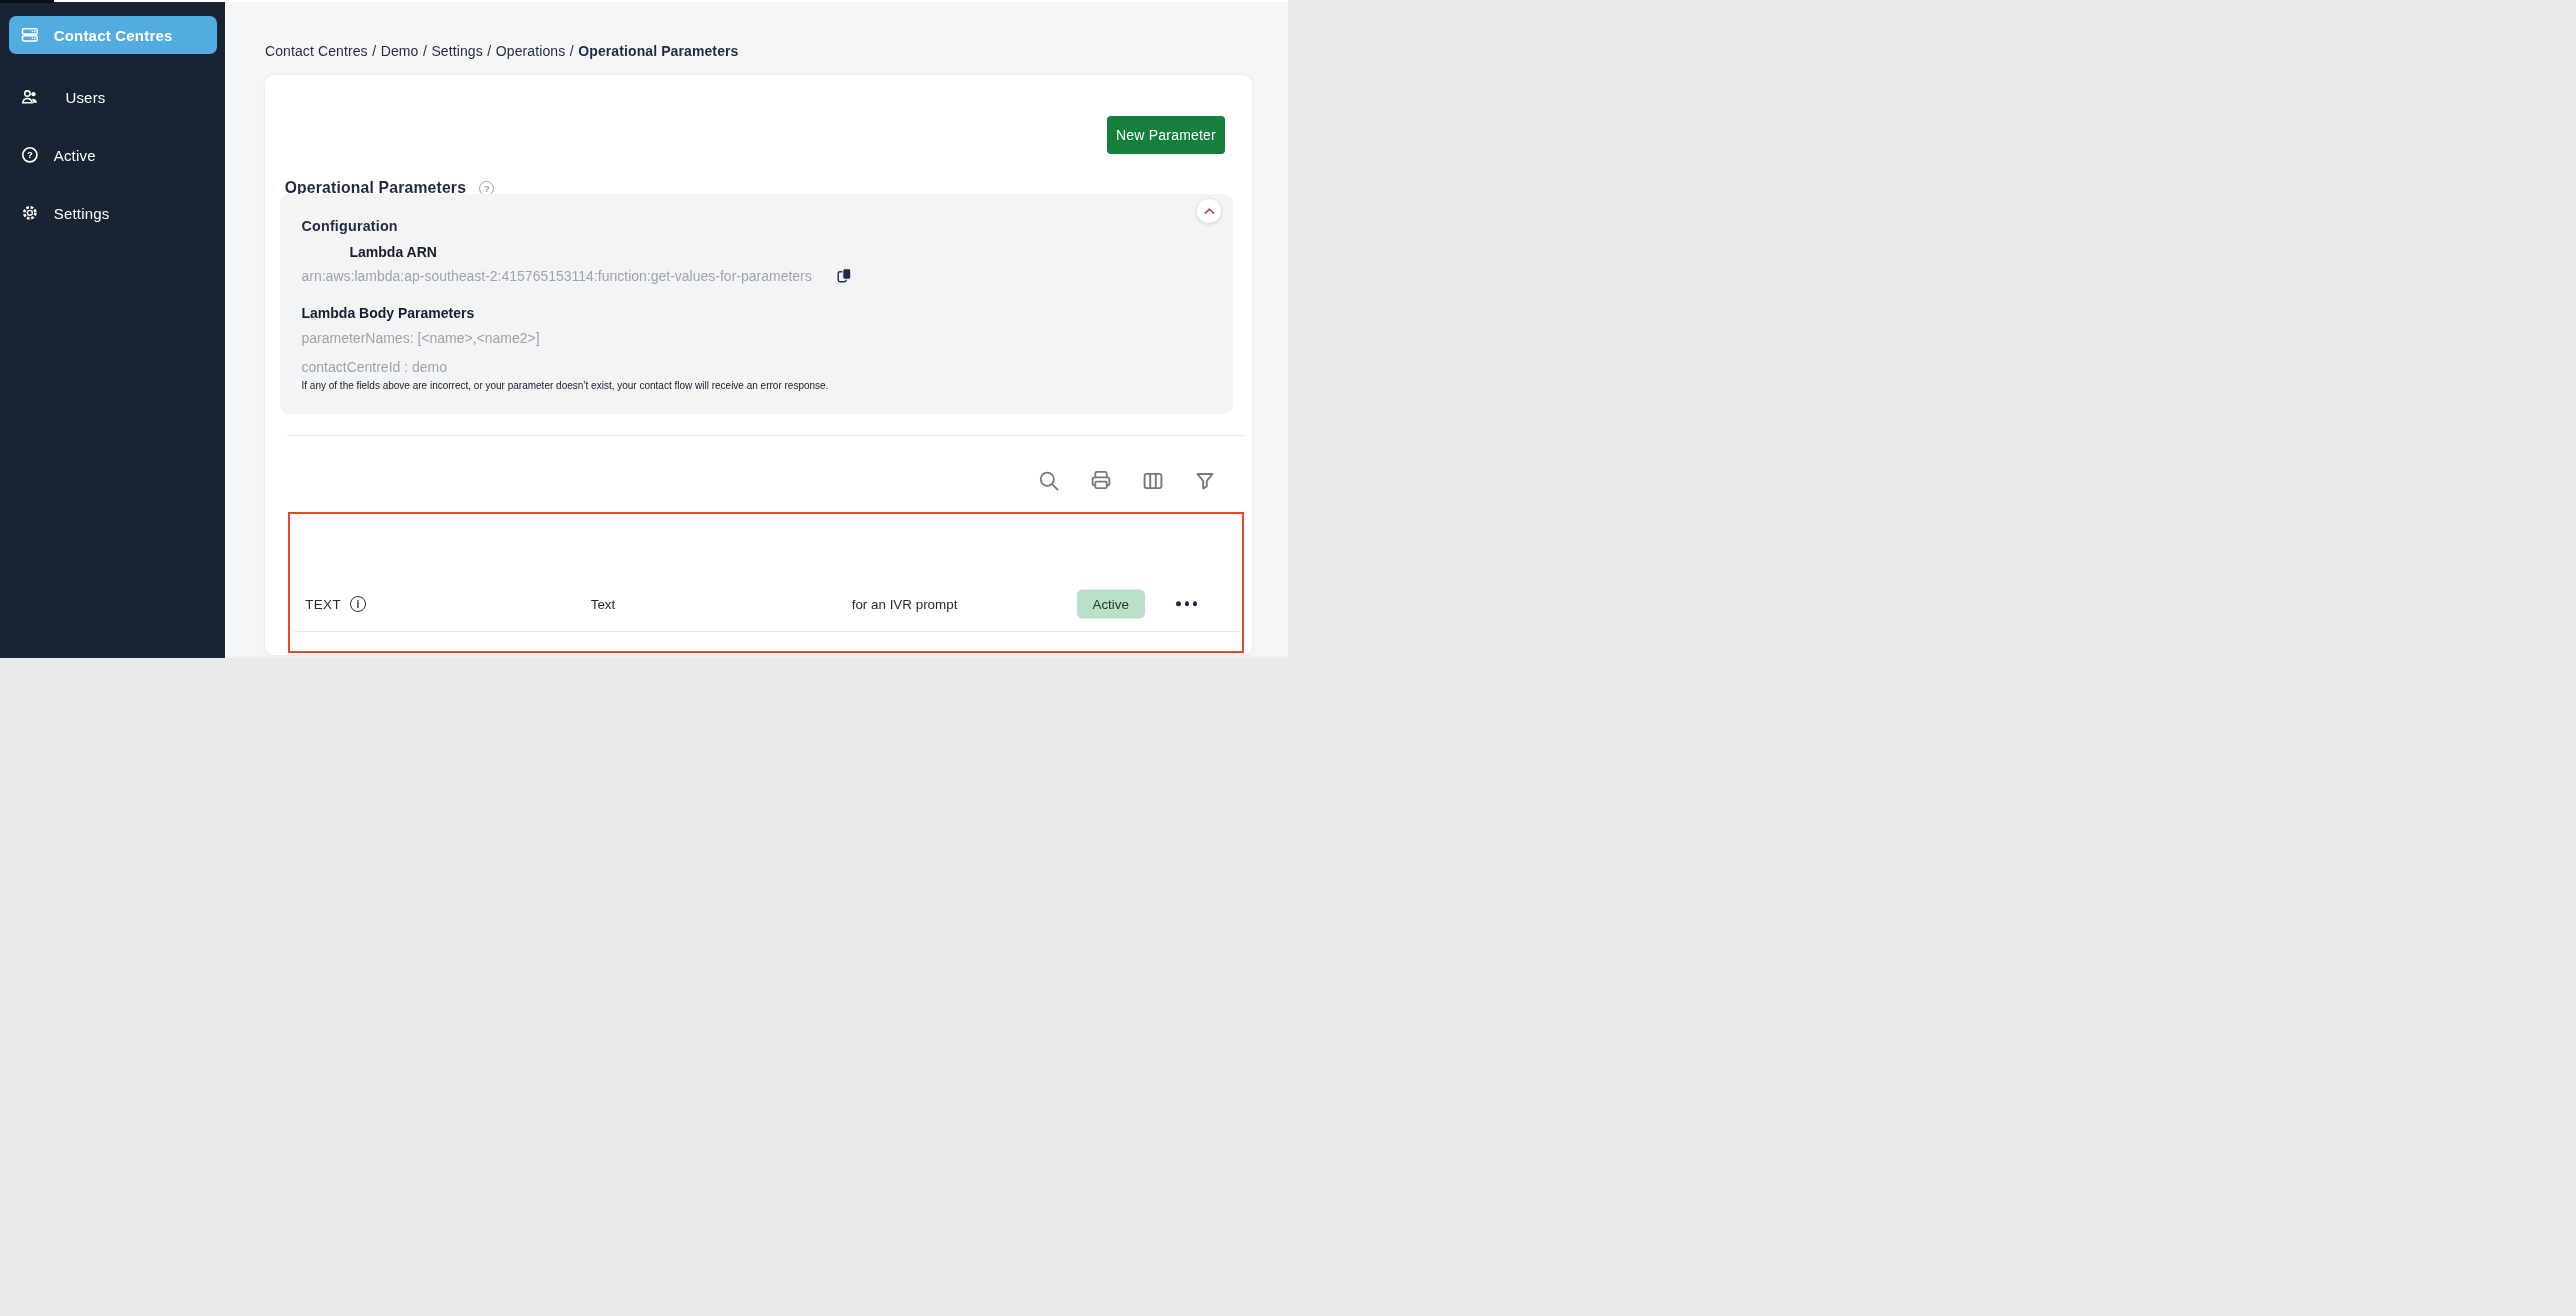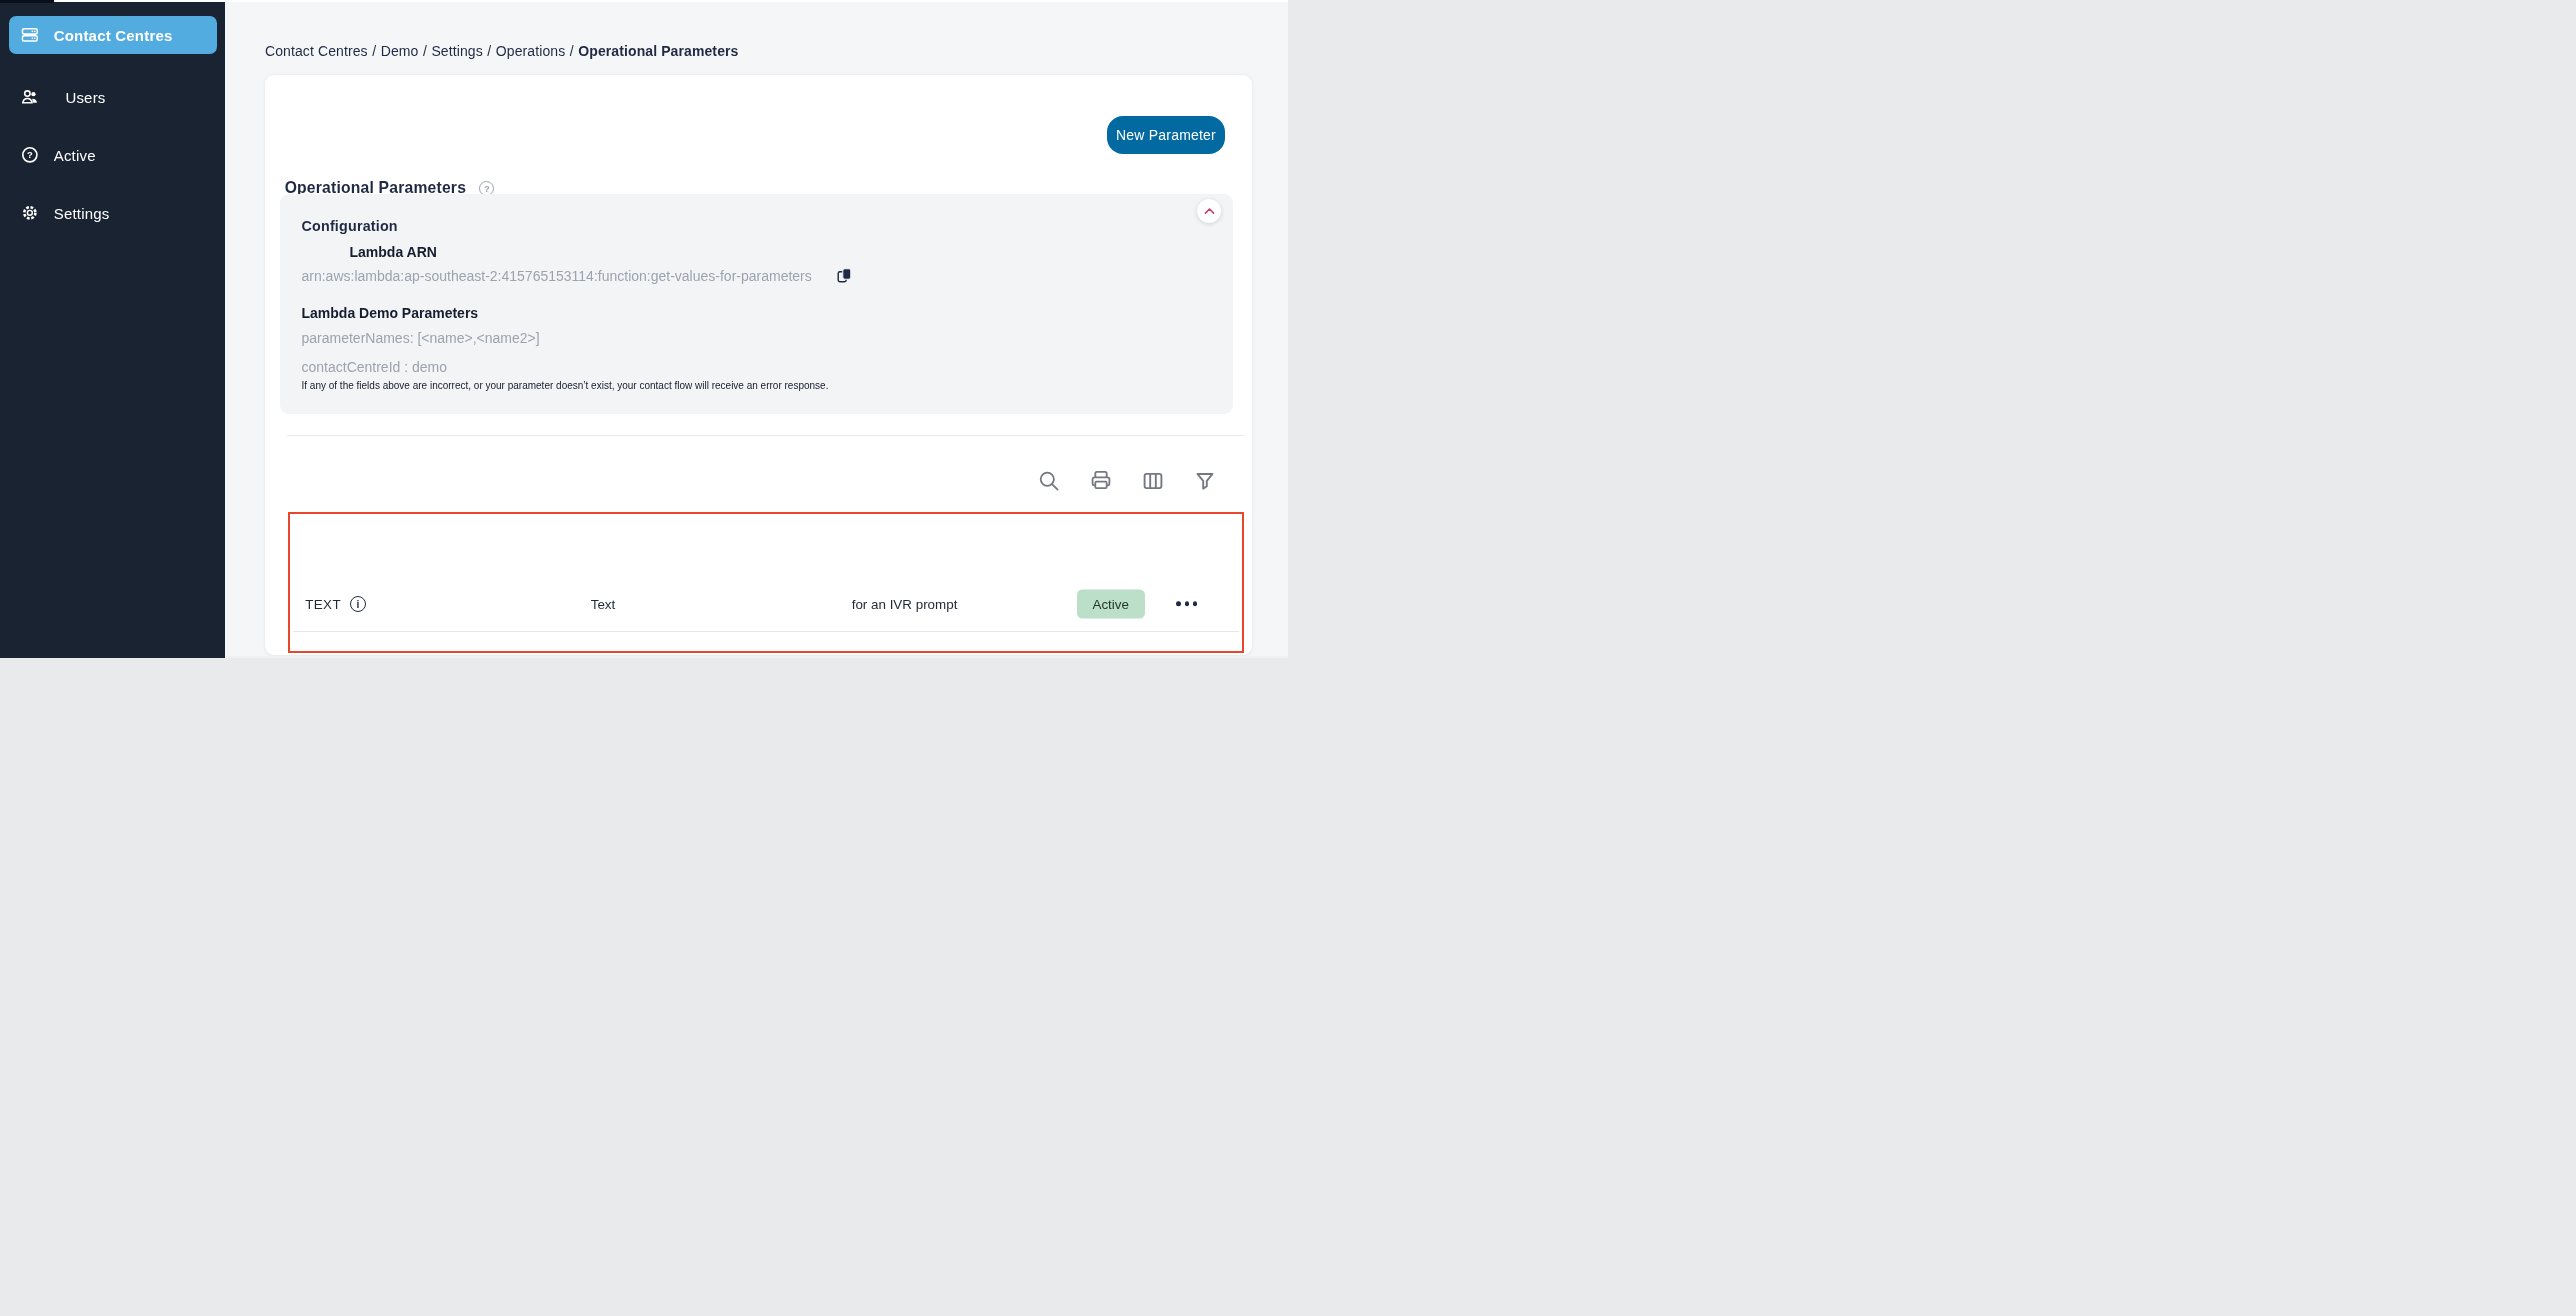--- a/index.html
+++ b/index.html
@@ -27,22 +27,22 @@
           box-shadow:0 0.9px 3.6px rgba(20,30,60,.08); }
 
   .card-title-row { position:absolute; left:19.7px; top:104px; display:flex; align-items:center; gap:13.4px; }
   .card-title { font-size:15.7px; font-weight:700; color:#1F2A44; letter-spacing:0.2px; }
   .help-icon { width:15px; height:15px; border:1.4px solid #9CA3AF; border-radius:50%; color:#9CA3AF;
                font-size:9.4px; font-weight:700; display:flex; align-items:center; justify-content:center; }
 
   .desc { position:absolute; left:19.7px; top:127px; width:827px; font-size:14px; color:#1B2230; line-height:21.5px; }
   .learn-more { color:#DF4A7E; text-decoration:underline; text-underline-offset:2.7px; cursor:pointer; }
 
-  .btn-new { position:absolute; right:27px; top:41px; width:118px; height:38px; background:#0369a1; color:#fff;
-             border:none; border-radius:16px; font-size:14px; font-family:inherit; cursor:pointer; letter-spacing:0.2px;text-align:center; }
+  .btn-new { position:absolute; right:27px; top:41px; width:118px; height:38px; background:#15803d; color:#fff;
+             border:none; border-radius:4px; font-size:14px; font-family:inherit; cursor:pointer; letter-spacing:0.2px;text-align:center; }
 
   .config-panel { position:absolute; left:15px; top:119px; width:953px; height:220px; background:#F3F4F6; border-radius:9px; }
   .config-panel .line { position:absolute; left:21.5px; white-space:nowrap; }
   .cfg-title { top:24px; font-size:14.3px; font-weight:700; color:#1F2A44; letter-spacing:0.2px; }
   .cfg-label { font-size:14px; font-weight:700; color:#161D2E; }
   .cfg-gray  { font-size:14px; color:#9CA3AF; }
   .cfg-warn  { top:186px; font-size:10px; color:#161D2E; }
   .arn-row { display:flex; align-items:center; gap:24px; }
   .collapse-btn { position:absolute; right:11.6px; top:5.4px; width:24px; height:24px; border-radius:50%; background:#fff; border:none;
                   box-shadow:0 0.9px 4.5px rgba(0,0,0,.15); display:flex; align-items:center; justify-content:center; cursor:pointer; }
@@ -154,21 +154,21 @@
       <div class="line cfg-label" style="top:50px;padding-left:48px;">Lambda ARN</div>
       <div class="line arn-row" style="top:73px;">
         <span class="cfg-gray">arn:aws:lambda:ap-southeast-2:415765153114:function:get-values-for-parameters</span>
         <span style="display:flex;cursor:pointer;">
           <svg viewBox="0 0 20 20" width="17" height="17">
             <rect x="2.6" y="5.6" width="9.4" height="11.8" rx="2" fill="none" stroke="#1F2A44" stroke-width="1.7"></rect>
             <rect x="8" y="2" width="9.4" height="12.4" rx="2.2" fill="#1F2A44" stroke="#F3F4F6" stroke-width="1.2"></rect>
           </svg>
         </span>
       </div>
-      <div class="line cfg-label" style="top:111px;">Lambda Demo Parameters</div>
+      <div class="line cfg-label" style="top:111px;">Lambda Body Parameters</div>
       <div class="line cfg-gray" style="top:136px;">parameterNames: [&lt;name&gt;,&lt;name2&gt;]</div>
       <div class="line cfg-gray" style="top:165px;">contactCentreId : demo</div>
       <div class="line cfg-warn">If any of the fields above are incorrect, or your parameter doesn’t exist, your contact flow will receive an error response.</div>
     </div>
 
     <div class="divider"></div>
 
     <div class="toolbar">
       <button class="tool-btn" title="">
         <span>

